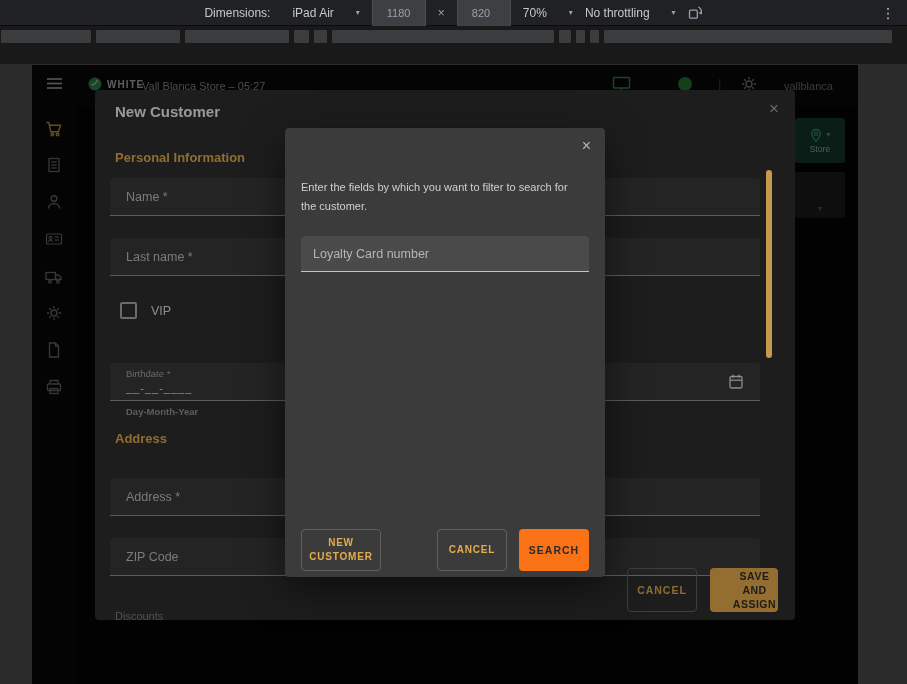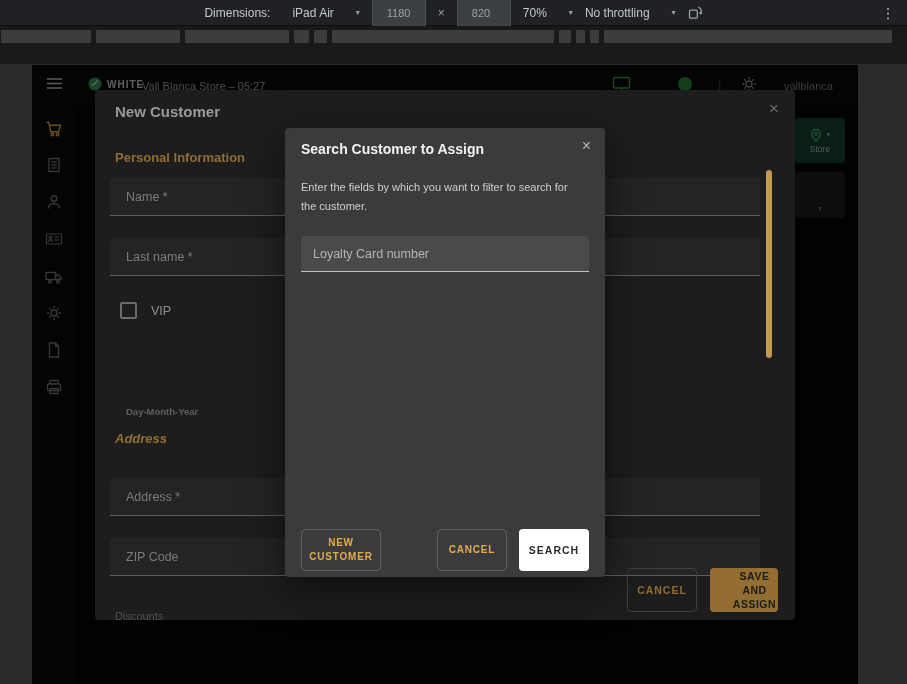--- a/index.html
+++ b/index.html
@@ -54,21 +54,21 @@
   .cust-box .caret { padding-bottom:5px; color:#6e6e6e; }
 
   .overlay1 { position:absolute; inset:0; background:rgba(0,0,0,0.40); }
   .overlay2 { position:absolute; inset:0; background:rgba(0,0,0,0.32); }
 
   
   .dialog { position:absolute; left:63px; top:25px; width:700px; height:530px; background:#2b2b2b; border-radius:4px; }
   .dlg-title { position:absolute; left:20px; top:13px; font-size:15px; font-weight:bold; color:#e0e0e0; }
   .dlg-close { position:absolute; right:16px; top:9px; font-size:17px; color:#9e9e9e; cursor:pointer; }
   .sect { position:absolute; left:20px; font-size:13px; font-weight:bold; color:#d2a04a; }
-  .sect-personal { top:60px; } .sect-address { top:341px;font-style:italic; }
+  .sect-personal { top:60px; } .sect-address { top:341px; }
   .field { position:absolute; left:15px; width:650px; height:38px; background:#353535;
            border-bottom:1px solid #8a8a8a; border-radius:3px 3px 0 0; cursor:text; }
   .flabel { position:absolute; left:16px; top:12px; font-size:12.5px; color:#b5b5b5; }
   .f-name { top:88px; } .f-lastname { top:148px; } .f-birth { top:273px; } .f-addr { top:388px; } .f-zip { top:448px; }
   .mini { position:absolute; left:16px; top:5px; font-size:9.5px; color:#9a9a9a; }
   .mask { position:absolute; left:16px; top:19px; font-size:11px; color:#cfcfcf; letter-spacing:1px; }
   .cal-icon { position:absolute; right:16px; top:10px; color:#cfcfcf; }
   .helper { position:absolute; left:31px; top:316px; font-size:9.5px; font-weight:bold; color:#8a8a8a; }
   .vip-row { position:absolute; left:25px; top:212px; display:flex; align-items:center; gap:14px; }
   .checkbox { width:17px; height:17px; border:2px solid #9e9e9e; border-radius:2px; cursor:pointer; }
@@ -98,21 +98,21 @@
   .mdl-input::placeholder { color:#b5b5b5; }
   .mdl-actions { position:absolute; left:16px; right:16px; bottom:6px; height:42px; display:flex;
                  align-items:center; justify-content:space-between; }
   .btn-outline { border:1px solid #606060; border-radius:4px; color:#e3ab4f; background:transparent;
                  font-weight:bold; font-size:10px; letter-spacing:0.8px; height:42px; display:flex;
                  align-items:center; justify-content:center; text-align:center; line-height:1.45;
                  font-family:inherit; cursor:pointer; }
   .btn-new { width:80px; padding:0 6px; }
   .btn-cancel { width:70px; }
   .right-group { display:flex; gap:12px; }
-  .btn-search { width:70px; height:42px; background:#ffffff; border:none; border-radius:4px; color:#2b2b2b;
+  .btn-search { width:70px; height:42px; background:#f97316; border:none; border-radius:4px; color:#2b2b2b;
                 font-weight:bold; font-size:10.5px; letter-spacing:1px; display:flex; align-items:center;
                 justify-content:center; font-family:inherit; cursor:pointer; }
   svg { display:block; }
 </style>
 </head>
 <body>
 
 <div class="screen">
 
   <div class="devtools-bar">
@@ -280,20 +280,32 @@
       </div>
       <div class="field f-lastname">
         <span class="flabel">Last name *</span>
       </div>
 
       <div class="vip-row">
         <span class="checkbox"></span>
         <span class="vip-label">VIP</span>
       </div>
 
+      <div class="field f-birth">
+        <span class="mini">Birthdate *</span>
+        <span class="mask">__-__-____</span>
+        <span class="cal-icon">
+          <svg width="16" height="17" viewBox="0 0 16 17" fill="none" stroke="currentColor" stroke-width="1.3">
+            <rect x="2" y="3.5" width="12" height="11.5" rx="1.5"></rect>
+            <line x1="2" y1="7.2" x2="14" y2="7.2"></line>
+            <line x1="5" y1="1.8" x2="5" y2="4.8"></line>
+              <line x1="11" y1="1.8" x2="11" y2="4.8"></line>
+          </svg>
+        </span>
+      </div>
       <span class="helper">Day-Month-Year</span>
 
       <span class="sect sect-address">Address</span>
 
       <div class="field f-addr">
         <span class="flabel">Address *</span>
       </div>
       <div class="field f-zip">
         <span class="flabel">ZIP Code</span>
       </div>
@@ -301,21 +313,20 @@
       <button class="dlg-cancel">CANCEL</button>
       <button class="dlg-save">SAVE AND ASSIGN</button>
       <span class="dlg-discounts">Discounts</span>
     </div>
 
     <div class="overlay2"></div>
 
     <div class="scroll-thumb"></div>
 
     <div class="modal">
-      <span class="mdl-title">Search Customer to Assign</span>
       <span class="mdl-close">×</span>
       <p class="mdl-desc">Enter the fields by which you want to filter to search for the customer.</p>
       <input class="mdl-input" placeholder="Loyalty Card number" style="">
       <div class="mdl-actions">
         <button class="btn-outline btn-new">NEW CUSTOMER</button>
         <span class="right-group">
           <button class="btn-outline btn-cancel">CANCEL</button>
           <button class="btn-search">SEARCH</button>
         </span>
       </div>

